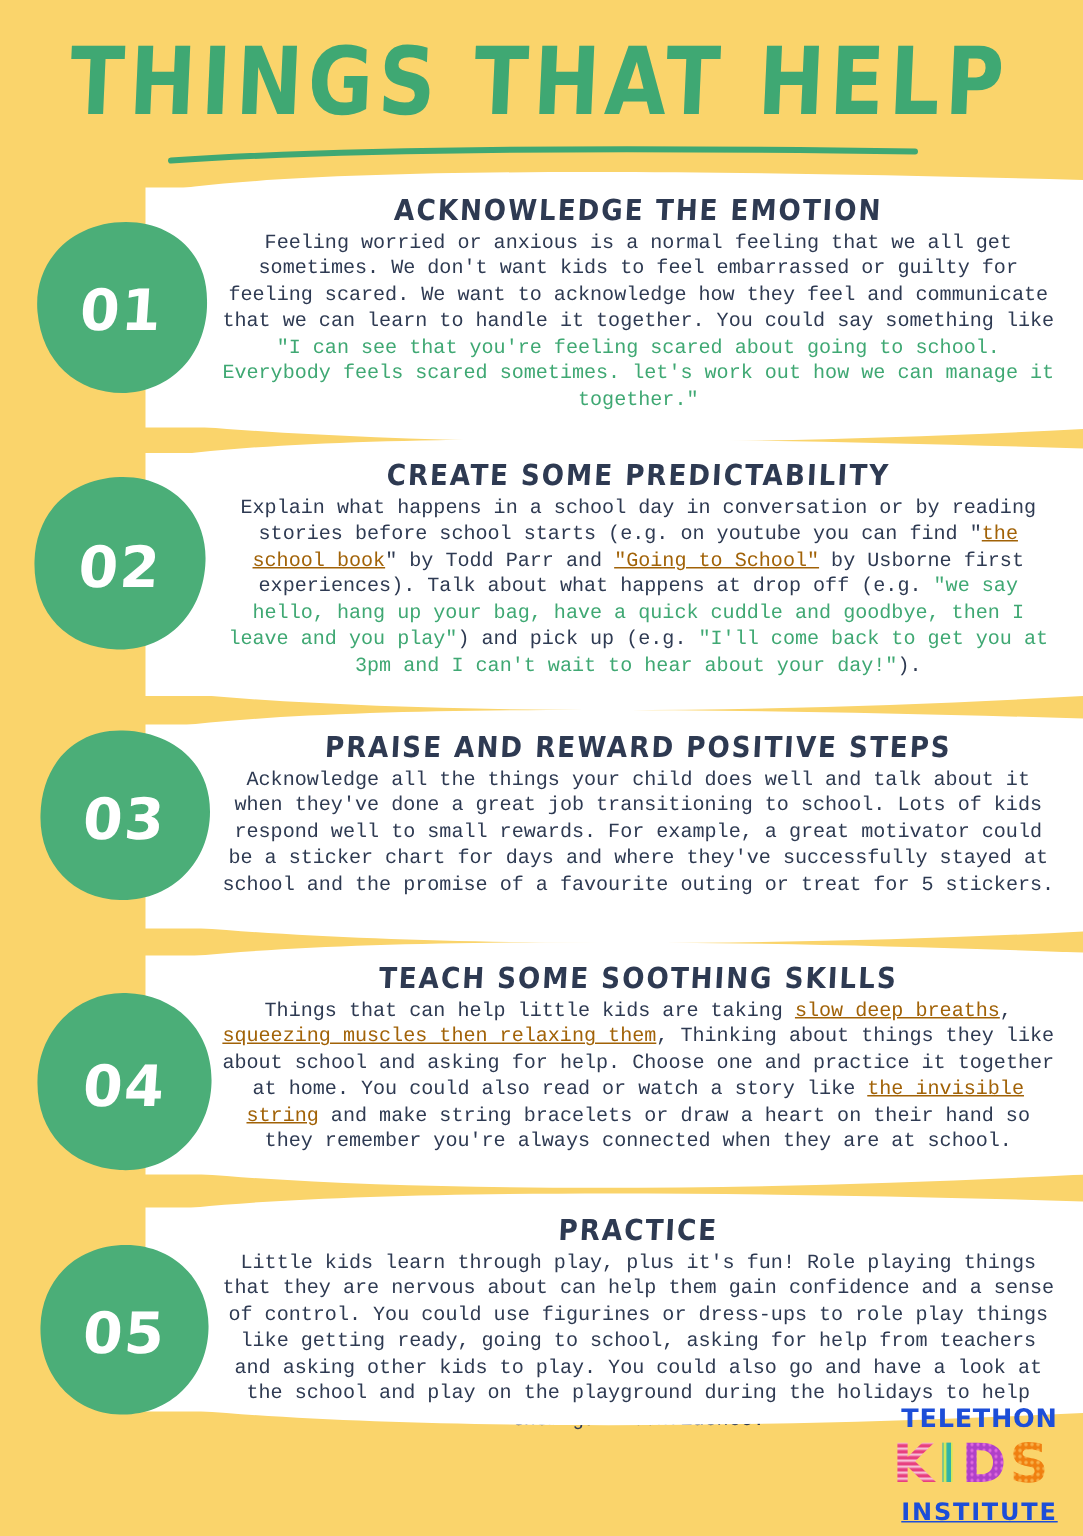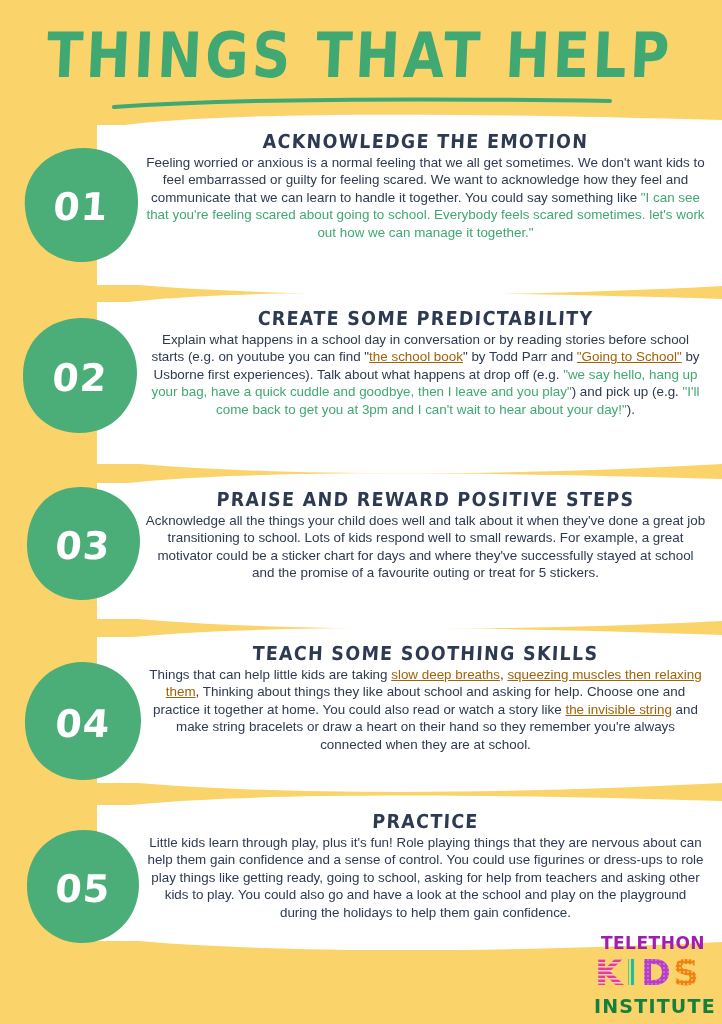--- a/index.html
+++ b/index.html
@@ -44,21 +44,21 @@
     font-weight:bold;
     font-size:17.5px;
     letter-spacing:1.3px;
     color:#2E3A52;
     text-align:center;
     transform:scaleY(1.1) skewX(-3deg);
     margin-bottom:3px;
     white-space:nowrap;
   }
   .c-body {
-    font-family:Liberation Sans, sans-serif;
+    font-family:Liberation Mono, monospace;
     font-size:13.4px;
     line-height:1.30;
     color:#2E3A52;
     text-align:center;
   }
   .gq { color:#3FA873; }
   .lk { color:#a16207; text-decoration:underline; }
 
   
   .blob { position:absolute; z-index:6; }
@@ -72,26 +72,26 @@
     color:#FFFFFF;
     letter-spacing:1px;
     transform:skewX(-4deg);
     padding-top:4px;
   }
 
   
   .logo { position:absolute; right:10px; bottom:8px; width:118px; z-index:8; text-align:center; }
   .logo-telethon {
     font-family:"DejaVu Sans", sans-serif; font-weight:bold;
-    font-size:17px; letter-spacing:0.5px; color:#a21caf; line-height:1;
+    font-size:17px; letter-spacing:0.5px; color:#1d4ed8; line-height:1;
   }
   .logo-kids { height:38px; margin:2px 0 1px; }
   .logo-inst {
     font-family:"DejaVu Sans", sans-serif; font-weight:bold;
-    font-size:19px; letter-spacing:1.2px; color:#15803d; line-height:1;
+    font-size:16px; letter-spacing:1.2px; color:#1d4ed8; line-height:1;text-decoration:underline;
   }
 </style>
 </head>
 <body>
 
 <div class="poster">
 
   <div class="title-wrap">
     <div class="title">THINGS THAT HELP</div>
   </div>

